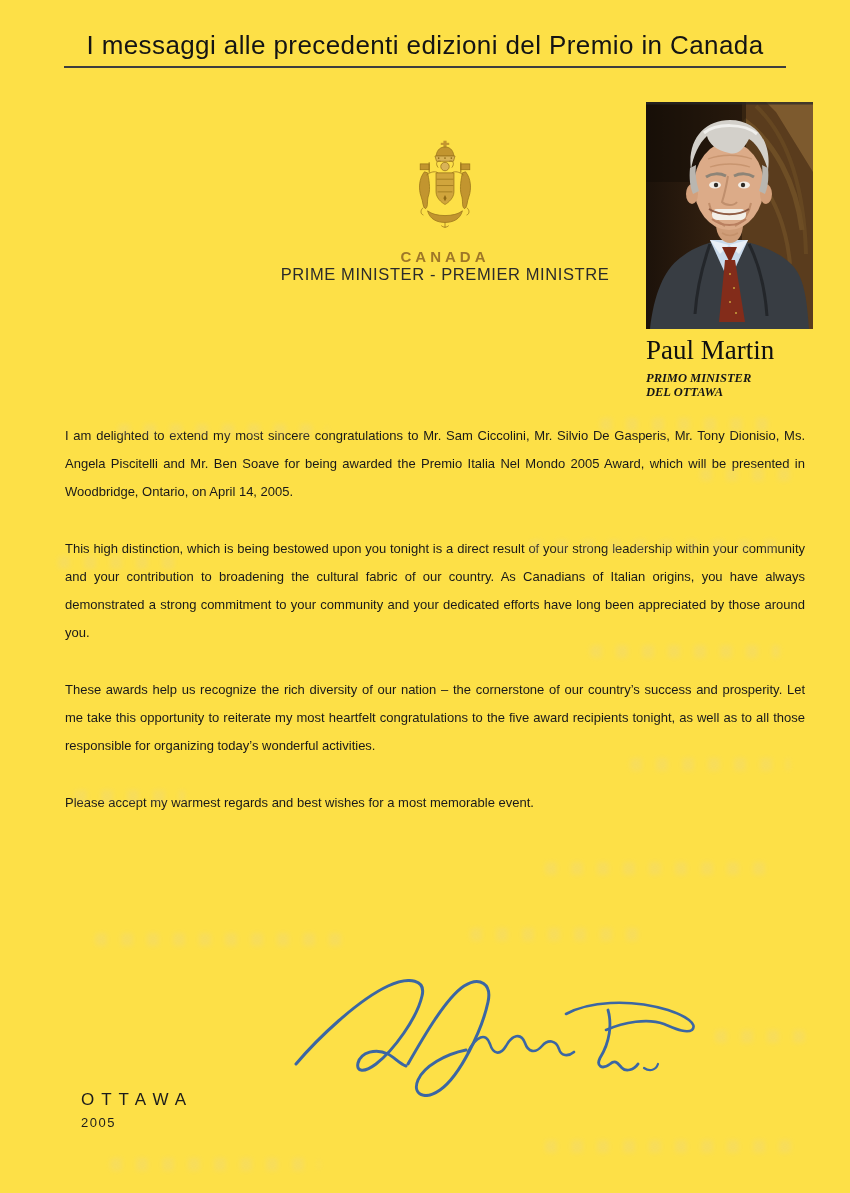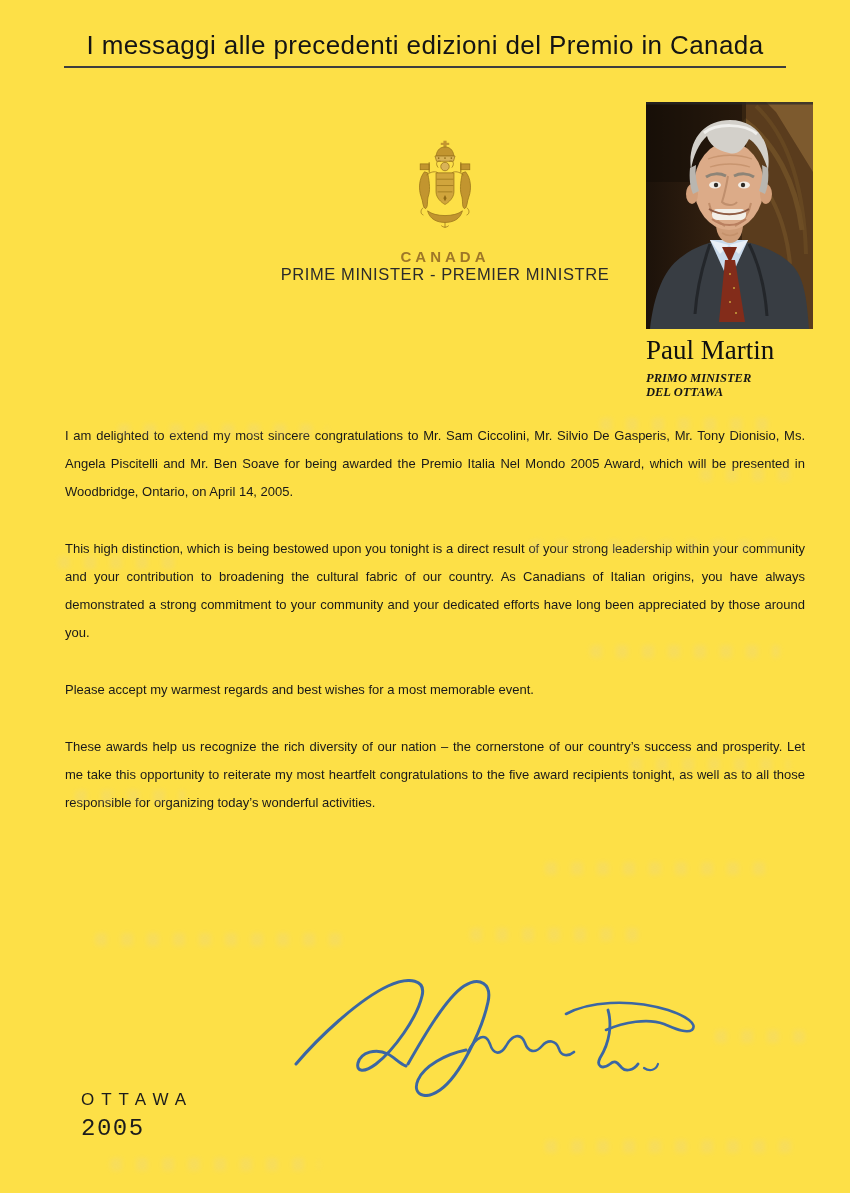--- a/index.html
+++ b/index.html
@@ -31,21 +31,21 @@
   .letter-body { margin:0 45px 0 65px; font-size:13px; line-height:28px;
                  text-align:justify; color:#191919; }
   .letter-body p { margin:0 0 29px 0; }
 
   
   .signature-wrap { position:absolute; left:288px; top:976px; width:424px; height:126px; }
 
   
   .footer { position:absolute; left:56px; top:1090px; color:#1c1c1c;margin-left:25px; }
   .footer-city { font-size:17px; letter-spacing:7px; }
-  .footer-year { font-size:24px; letter-spacing:1.5px; margin-top:5px;font-family:Liberation Mono, monospace; }
+  .footer-year { font-size:13px; letter-spacing:1.5px; margin-top:5px; }
 
   
   .sm { position:absolute; height:13px; border-radius:4px; filter:blur(2.5px); opacity:.45;
         background:repeating-linear-gradient(90deg, rgba(232,212,150,.55) 0 12px, rgba(232,212,150,0) 12px 26px);
         pointer-events:none; }
 </style>
 </head>
 <body>
 
 <div class="page">
@@ -156,22 +156,22 @@
       <div class="pm-role">
         <div>PRIMO MINISTER</div>
         <div>DEL OTTAWA</div>
       </div>
     </div>
   </div>
 
   <div class="letter-body">
     <p>I am delighted to extend my most sincere congratulations to Mr. Sam Ciccolini, Mr. Silvio De Gasperis, Mr. Tony Dionisio, Ms. Angela Piscitelli and Mr. Ben Soave for being awarded the Premio Italia Nel Mondo 2005 Award, which will be presented in Woodbridge, Ontario, on April 14, 2005.</p>
     <p>This high distinction, which is being bestowed upon you tonight is a direct result of your strong leadership within your community and your contribution to broadening the cultural fabric of our country. As Canadians of Italian origins, you have always demonstrated a strong commitment to your community and your dedicated efforts have long been appreciated by those around you.</p>
+    <p>These awards help us recognize the rich diversity of our nation – the cornerstone of our country’s success and prosperity. Let me take this opportunity to reiterate my most heartfelt congratulations to the five award recipients tonight, as well as to all those responsible for organizing today’s wonderful activities.</p>
     <p>Please accept my warmest regards and best wishes for a most memorable event.</p>
-    <p>These awards help us recognize the rich diversity of our nation – the cornerstone of our country’s success and prosperity. Let me take this opportunity to reiterate my most heartfelt congratulations to the five award recipients tonight, as well as to all those responsible for organizing today’s wonderful activities.</p>
   </div>
 
   <div class="signature-wrap">
     <svg viewBox="0 0 424 126" width="424" height="126">
       <g fill="none" stroke="#2b5cab" stroke-linecap="round" stroke-linejoin="round" opacity="0.92">
         <path stroke-width="3" d="M8 88 C30 62 70 24 100 10 C122 0 138 4 134 20 C129 42 106 74 88 88 C76 97 68 96 70 87 C73 76 88 72 100 78 C106 81 112 88 118 90"></path>
         <path stroke-width="3" d="M120 88 C136 60 158 22 176 10 C192 0 204 8 200 26 C194 54 172 100 152 114 C136 125 124 118 130 104 C136 90 158 78 178 74"></path>
         <path stroke-width="2.6" d="M180 76 C188 60 198 56 202 68 C205 78 212 80 218 70 C224 59 233 56 237 67 C240 76 247 78 254 70 C260 63 268 64 271 73 C273 80 280 81 286 76"></path>
         <path stroke-width="2.6" d="M278 38 C300 26 340 22 380 34 C398 40 410 48 404 54 C398 58 386 52 376 48 C360 42 336 46 318 54"></path>
         <path stroke-width="2.8" d="M320 34 C324 48 322 66 312 82 C308 90 314 94 322 88 C328 83 330 88 334 92 C338 96 346 94 350 88"></path>

